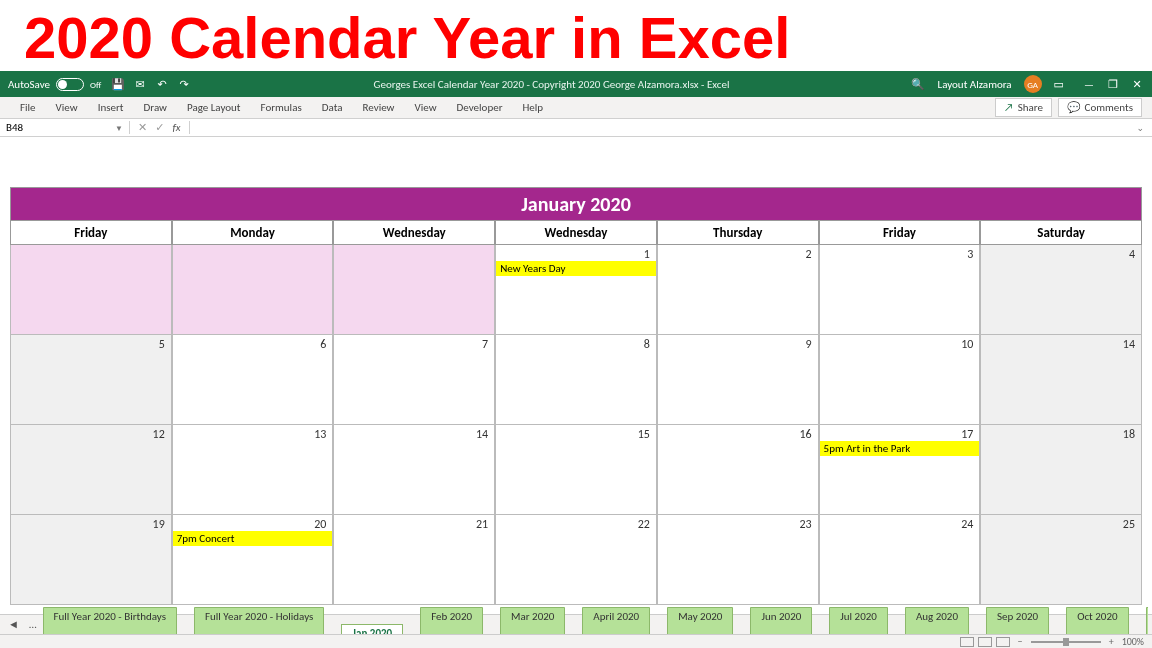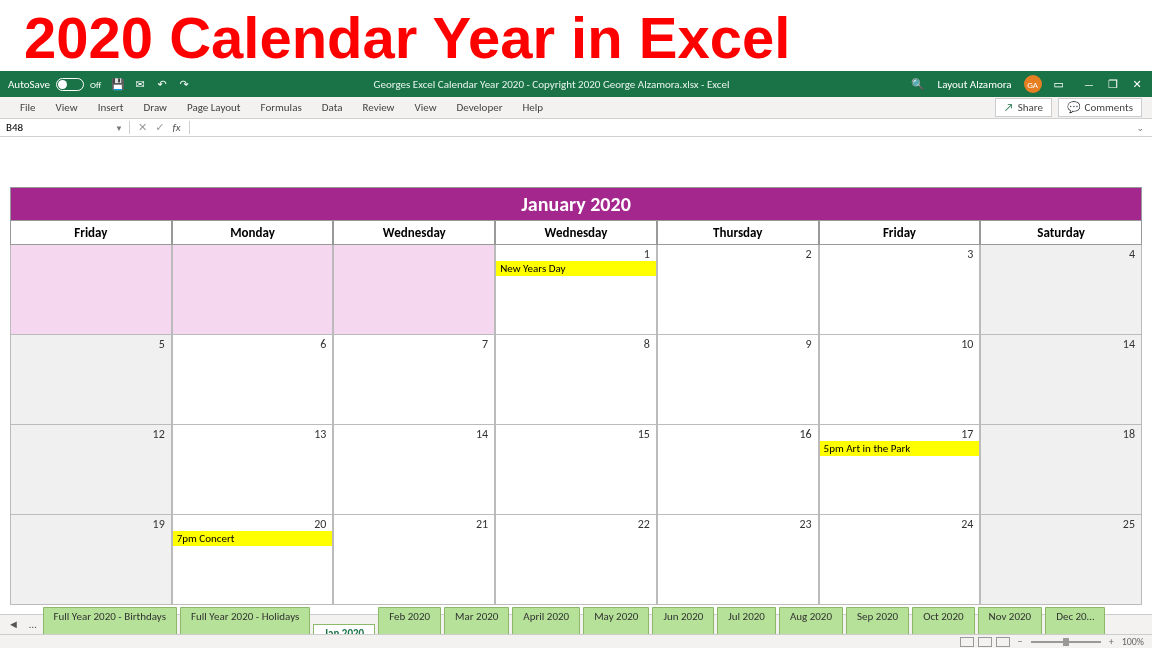--- a/index.html
+++ b/index.html
@@ -225,21 +225,21 @@
         <div class="cal-cell out">
           <div class="dnum">25</div>
         </div>
       </div>
     </div>
 </div>
 
 <div class="sheet-tabs">
   <span class="nav">◄</span>
   <span class="nav">…</span>
-  <div id="sheet-tab-list" style="display:flex;gap:3px;overflow:hidden;">
+  <div id="sheet-tab-list" style="display:flex;gap:17px;overflow:hidden;">
       <div class="st">Full Year 2020 - Birthdays</div>
       <div class="st">Full Year 2020 - Holidays</div>
       <div class="st active">Jan 2020</div>
       <div class="st">Feb 2020</div>
       <div class="st">Mar 2020</div>
       <div class="st">April 2020</div>
       <div class="st">May 2020</div>
       <div class="st">Jun 2020</div>
       <div class="st">Jul 2020</div>
       <div class="st">Aug 2020</div>

